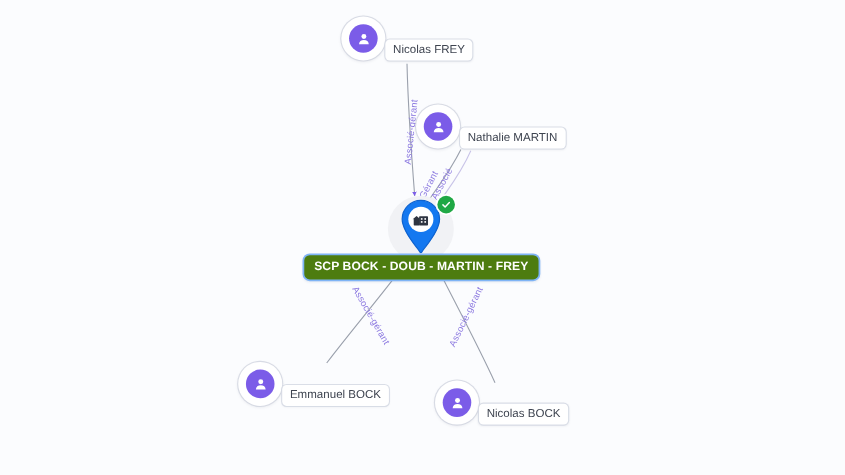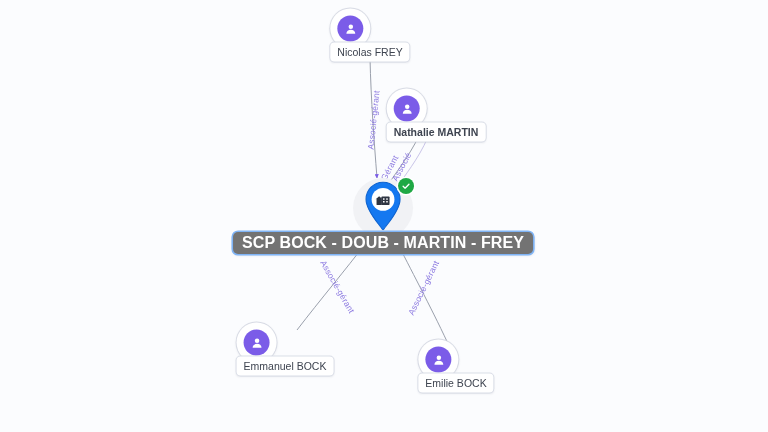--- a/index.html
+++ b/index.html
@@ -11,21 +11,21 @@
     overflow:hidden;
     position:relative;
   }
   #stage{position:absolute;inset:0;width:768px;height:432px;}
   #edges{position:absolute;left:0;top:0;width:768px;height:432px;}
 
   
   .person{
     position:absolute;
     transform:translate(-50%,-50%);
-    display:flex;flex-direction:column;align-items:flex-start;
+    display:flex;flex-direction:row;align-items:flex-end;
   }
   .p-halo{
     width:40px;height:40px;border-radius:50%;
     background:#ffffff;
     box-shadow:0 0 0 1px rgba(210,214,224,.85), 0 1px 3px rgba(40,50,80,.13);
     display:flex;align-items:center;justify-content:center;
   }
   .p-disc{
     width:26px;height:26px;border-radius:50%;
     background:#7b5ce8;
@@ -68,23 +68,23 @@
     right:-1px;top:0px;
     width:16px;height:16px;border-radius:50%;
     background:#1fa845;
     box-shadow:0 0 0 1.6px #ffffff;
     display:flex;align-items:center;justify-content:center;
     z-index:8;
   }
   .c-label{
     margin-top:-6px;
     position:relative;z-index:7;
-    background:#737373;
+    background:#4d7c0f;
     color:#ffffff;
-    font-size:16px;
+    font-size:11px;
     font-weight:600;
     letter-spacing:.1px;
     line-height:13px;
     padding:4px 9px 5px 9px;
     border-radius:5px;
     white-space:nowrap;
     box-shadow:0 0 0 1.6px #7fb4f6, 0 1px 3px rgba(20,60,120,.22);
   }
 
   
@@ -136,21 +136,21 @@
       <div class="p-disc">
         <svg width="15" height="15" viewBox="0 0 24 24" aria-hidden="true">
           <circle cx="12" cy="8.2" r="3.6" fill="#ffffff"></circle>
           <path d="M4.9 19.4c0-3.9 3.2-6.1 7.1-6.1s7.1 2.2 7.1 6.1z" fill="#ffffff"></path>
         </svg>
       </div>
     </div>
     <div class="p-label">Nicolas FREY</div>
   </div>
 
-  <div class="person" style="left:436px;top:115px;font-weight:bold;">
+  <div class="person" style="left:446px;top:115px;">
     <div class="p-halo">
       <div class="p-disc">
         <svg width="15" height="15" viewBox="0 0 24 24" aria-hidden="true">
           <circle cx="12" cy="8.2" r="3.6" fill="#ffffff"></circle>
           <path d="M4.9 19.4c0-3.9 3.2-6.1 7.1-6.1s7.1 2.2 7.1 6.1z" fill="#ffffff"></path>
         </svg>
       </div>
     </div>
     <div class="p-label">Nathalie MARTIN</div>
   </div>
@@ -169,21 +169,21 @@
 
   <div class="person" style="left:456px;top:366px;">
     <div class="p-halo">
       <div class="p-disc">
         <svg width="15" height="15" viewBox="0 0 24 24" aria-hidden="true">
           <circle cx="12" cy="8.2" r="3.6" fill="#ffffff"></circle>
           <path d="M4.9 19.4c0-3.9 3.2-6.1 7.1-6.1s7.1 2.2 7.1 6.1z" fill="#ffffff"></path>
         </svg>
       </div>
     </div>
-    <div class="p-label">Emilie BOCK</div>
+    <div class="p-label">Nicolas BOCK</div>
   </div>
 
   <div class="company" style="left:383px;top:216px;">
     <div class="c-halo">
       <div class="pin">
         <svg width="44" height="54" viewBox="0 0 44 54" aria-hidden="true">
           <path d="M22 2.2C12.6 2.2 5 9.8 5 19.2c0 11.9 13.8 25.6 16.1 29.9 0.4 0.7 1.4 0.7 1.8 0C25.2 44.8 39 31.1 39 19.2 39 9.8 31.4 2.2 22 2.2z" fill="#1478f0"></path>
           <path d="M22 2.2C12.6 2.2 5 9.8 5 19.2c0 11.9 13.8 25.6 16.1 29.9 0.4 0.7 1.4 0.7 1.8 0C25.2 44.8 39 31.1 39 19.2 39 9.8 31.4 2.2 22 2.2z" fill="none" stroke="#0f63cf" stroke-width="1.1"></path>
           <circle cx="22" cy="19.4" r="11.4" fill="#ffffff"></circle>
 

